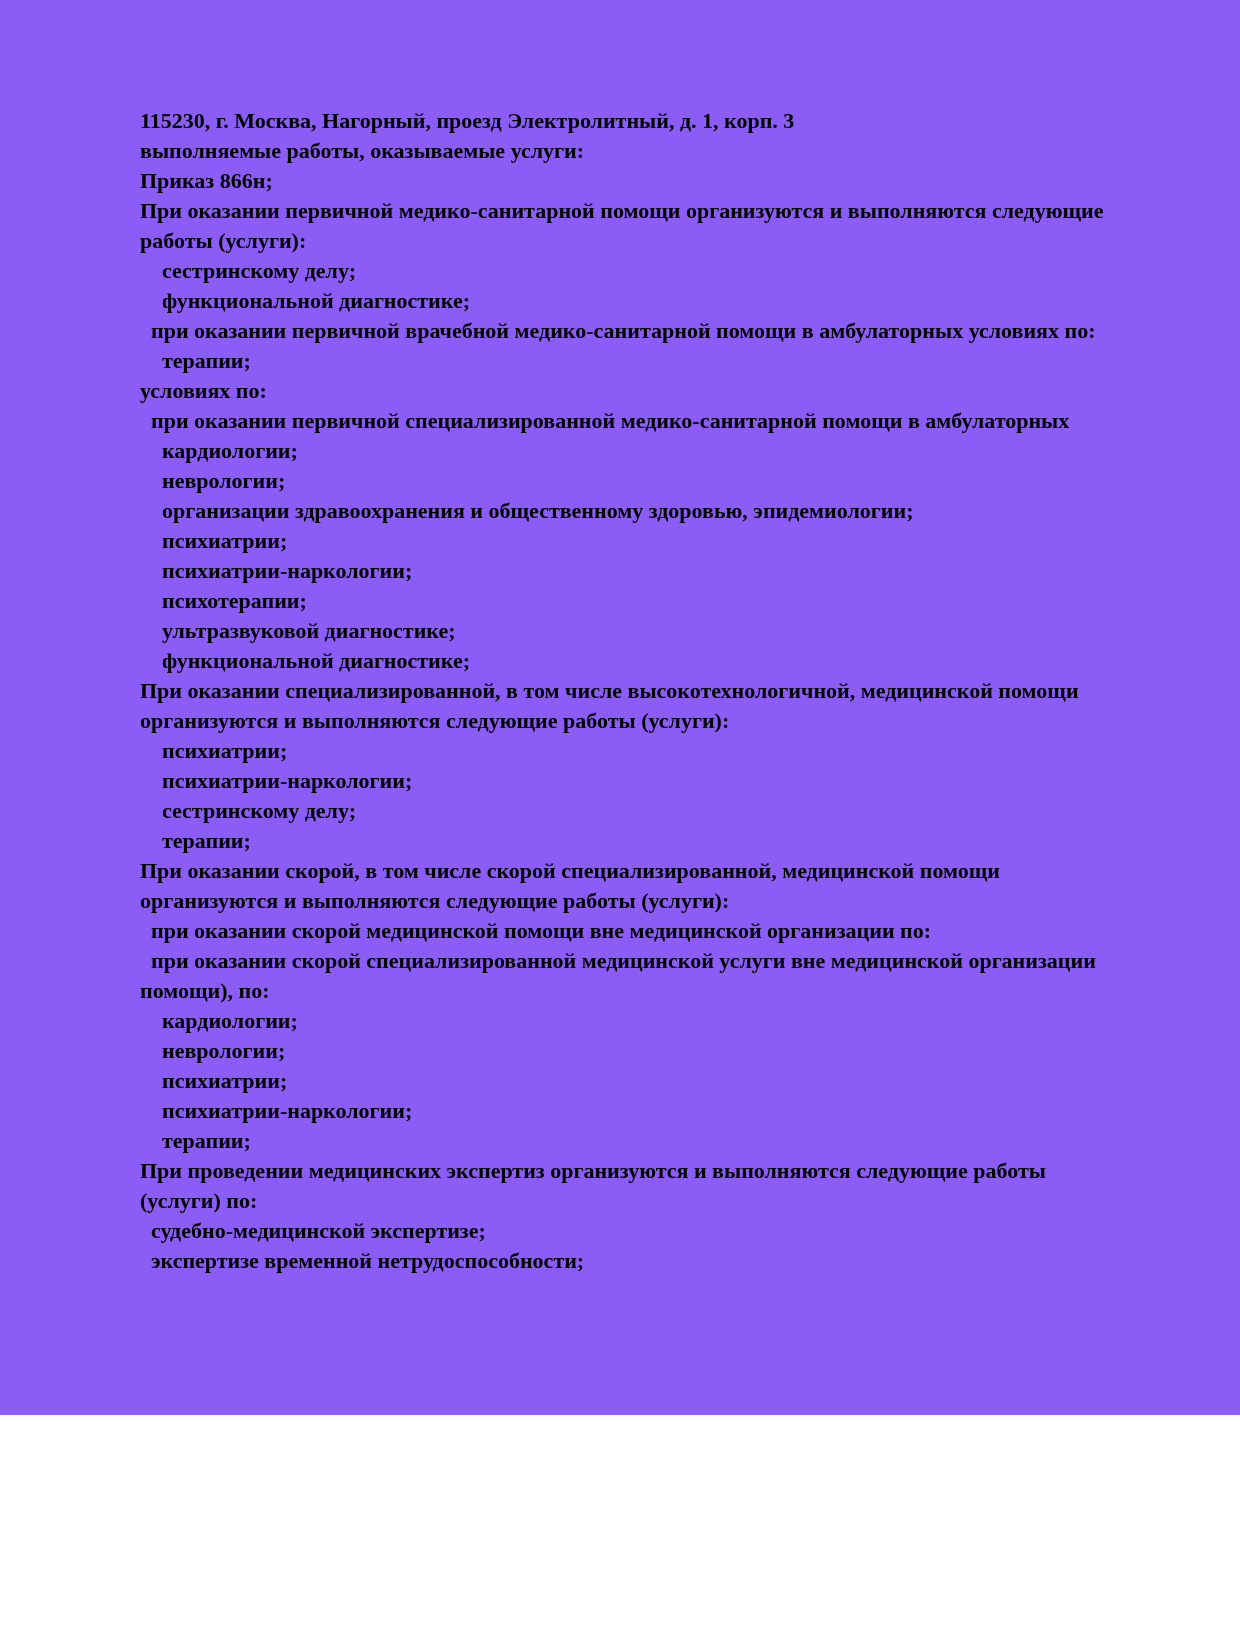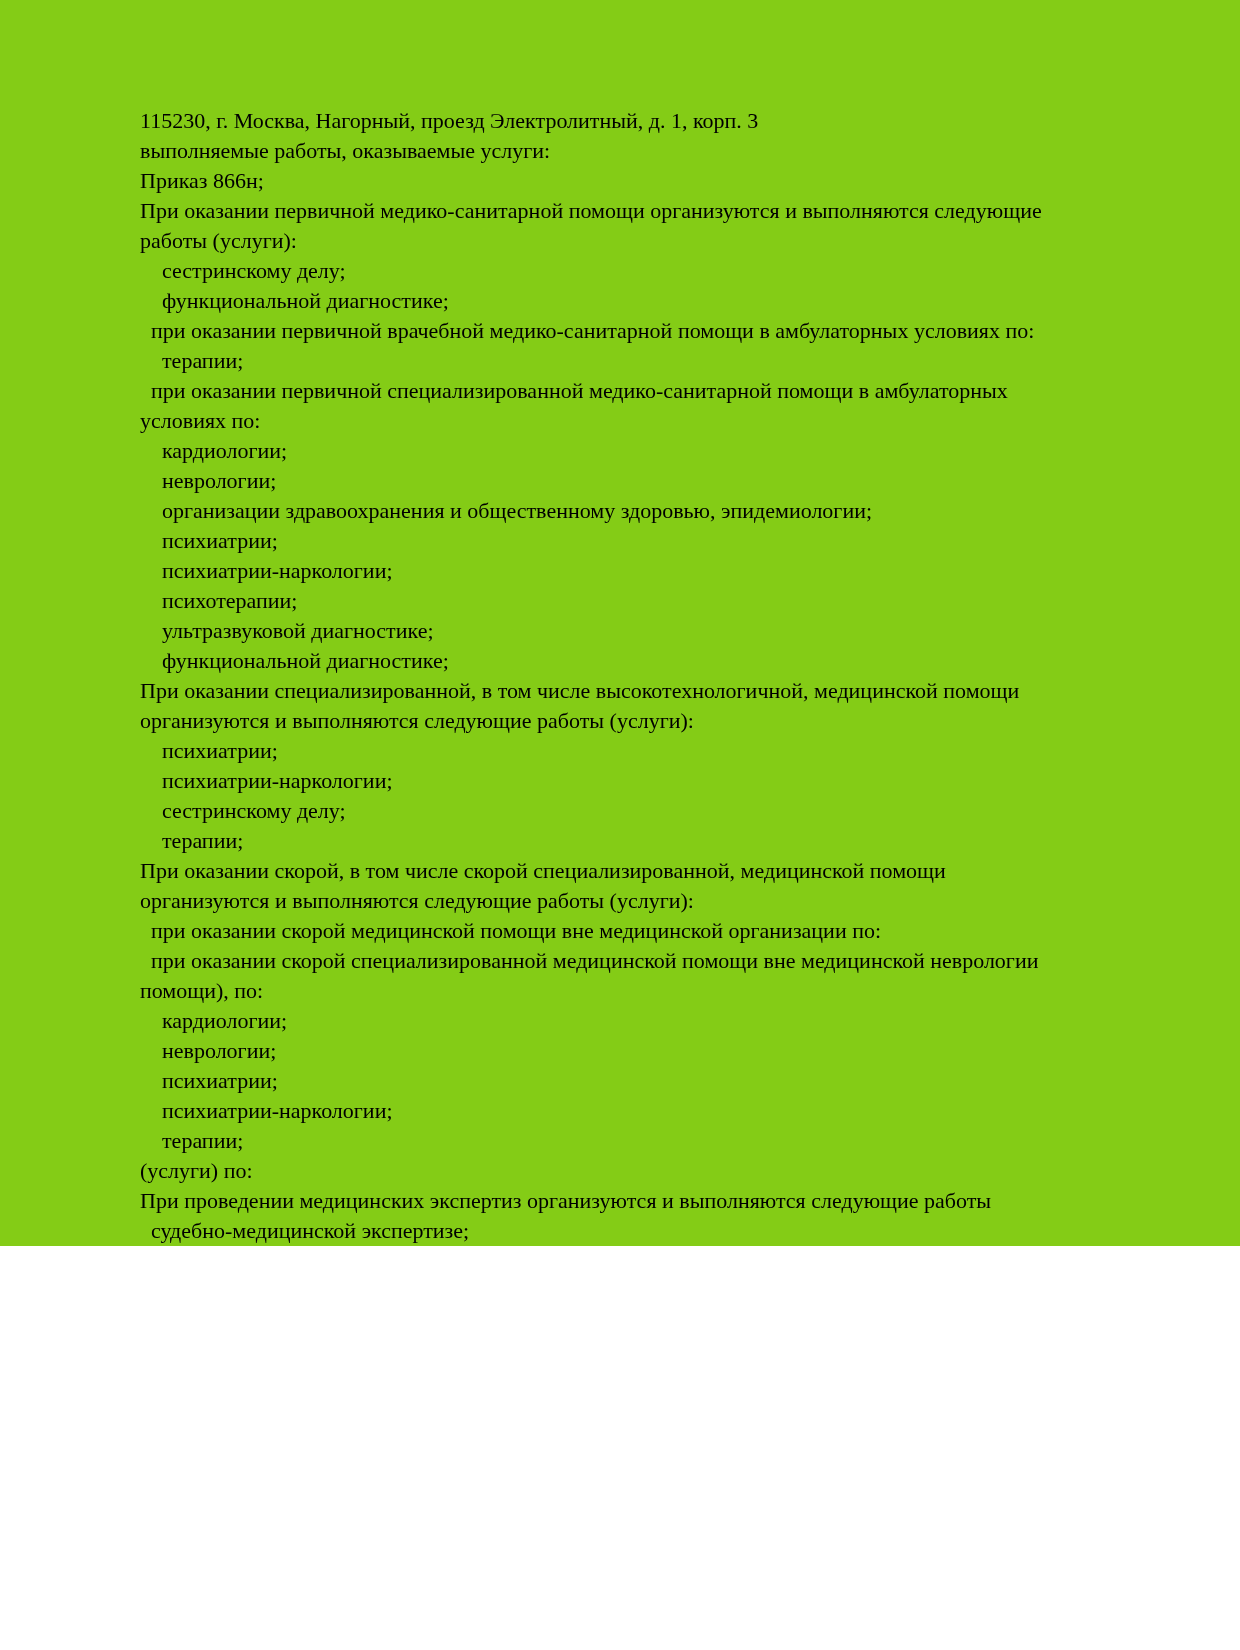--- a/index.html
+++ b/index.html
@@ -3,23 +3,24 @@
 <meta charset="utf-8">
 <style>
   html, body {
     margin: 0;
     padding: 0;
     background: #ffffff;
   }
   .page {
     position: relative;
     width: 1240px;
-    height: 1246px;
-    background: #84cc16;
+    height: 1415px;
+    background: #8b5cf6;
     overflow: hidden;
+    font-weight: bold;
   }
   .doc-text {
     position: absolute;
     left: 140px;
     top: 106px;
     width: 985px;
     font-family: "Liberation Serif", "DejaVu Serif", serif;
     font-size: 22px;
     line-height: 30px;
     color: #000000;
@@ -35,44 +36,44 @@
   <div class="doc-text">
       <div class="text-line">115230, г. Москва, Нагорный, проезд Электролитный, д. 1, корп. 3</div>
       <div class="text-line">выполняемые работы, оказываемые услуги:</div>
       <div class="text-line">Приказ 866н;</div>
       <div class="text-line">При оказании первичной медико-санитарной помощи организуются и выполняются следующие</div>
       <div class="text-line">работы (услуги):</div>
       <div class="text-line">    сестринскому делу;</div>
       <div class="text-line">    функциональной диагностике;</div>
       <div class="text-line">  при оказании первичной врачебной медико-санитарной помощи в амбулаторных условиях по:</div>
       <div class="text-line">    терапии;</div>
+      <div class="text-line">условиях по:</div>
       <div class="text-line">  при оказании первичной специализированной медико-санитарной помощи в амбулаторных</div>
-      <div class="text-line">условиях по:</div>
       <div class="text-line">    кардиологии;</div>
       <div class="text-line">    неврологии;</div>
       <div class="text-line">    организации здравоохранения и общественному здоровью, эпидемиологии;</div>
       <div class="text-line">    психиатрии;</div>
       <div class="text-line">    психиатрии-наркологии;</div>
       <div class="text-line">    психотерапии;</div>
       <div class="text-line">    ультразвуковой диагностике;</div>
       <div class="text-line">    функциональной диагностике;</div>
       <div class="text-line">При оказании специализированной, в том числе высокотехнологичной, медицинской помощи</div>
       <div class="text-line">организуются и выполняются следующие работы (услуги):</div>
       <div class="text-line">    психиатрии;</div>
       <div class="text-line">    психиатрии-наркологии;</div>
       <div class="text-line">    сестринскому делу;</div>
       <div class="text-line">    терапии;</div>
       <div class="text-line">При оказании скорой, в том числе скорой специализированной, медицинской помощи</div>
       <div class="text-line">организуются и выполняются следующие работы (услуги):</div>
       <div class="text-line">  при оказании скорой медицинской помощи вне медицинской организации по:</div>
-      <div class="text-line">  при оказании скорой специализированной медицинской помощи вне медицинской неврологии</div>
+      <div class="text-line">  при оказании скорой специализированной медицинской услуги вне медицинской организации</div>
       <div class="text-line">помощи), по:</div>
       <div class="text-line">    кардиологии;</div>
       <div class="text-line">    неврологии;</div>
       <div class="text-line">    психиатрии;</div>
       <div class="text-line">    психиатрии-наркологии;</div>
       <div class="text-line">    терапии;</div>
+      <div class="text-line">При проведении медицинских экспертиз организуются и выполняются следующие работы</div>
       <div class="text-line">(услуги) по:</div>
-      <div class="text-line">При проведении медицинских экспертиз организуются и выполняются следующие работы</div>
       <div class="text-line">  судебно-медицинской экспертизе;</div>
       <div class="text-line">  экспертизе временной нетрудоспособности;</div>
     </div>
 </div>
 
 </body></html>

